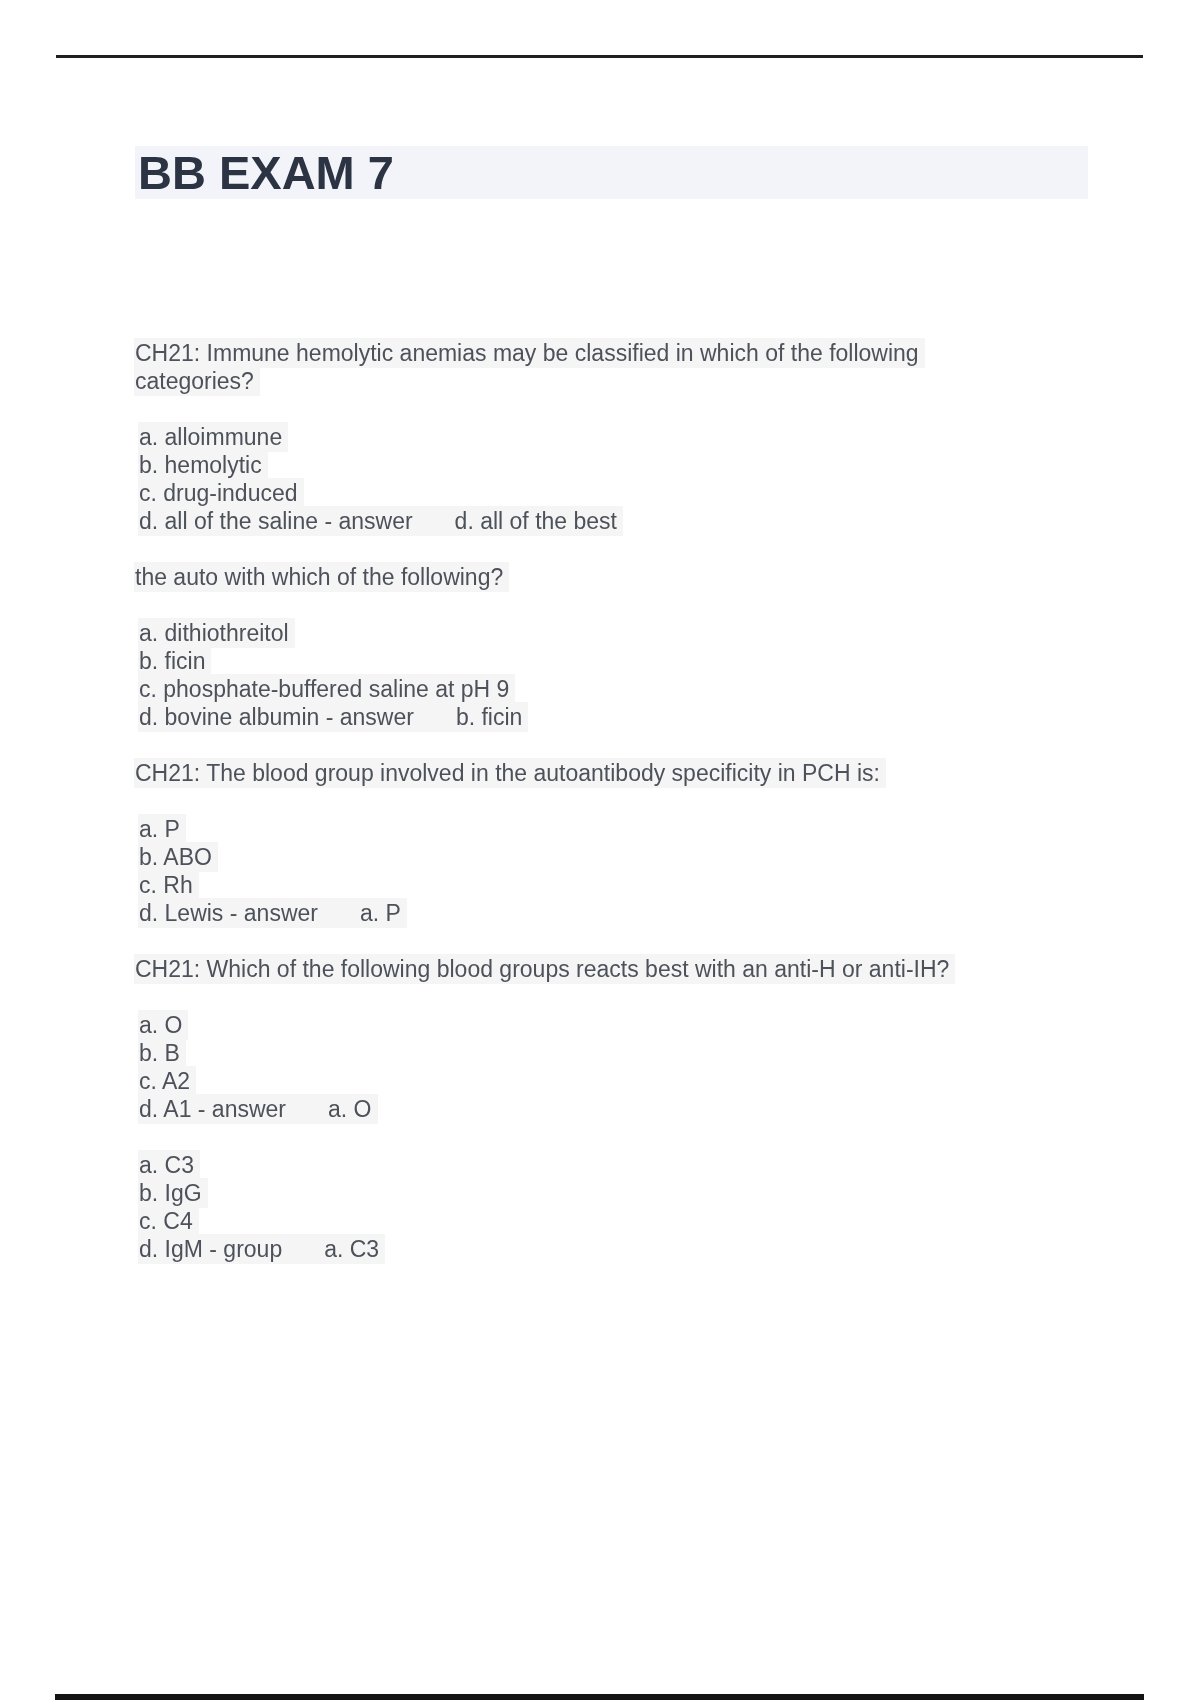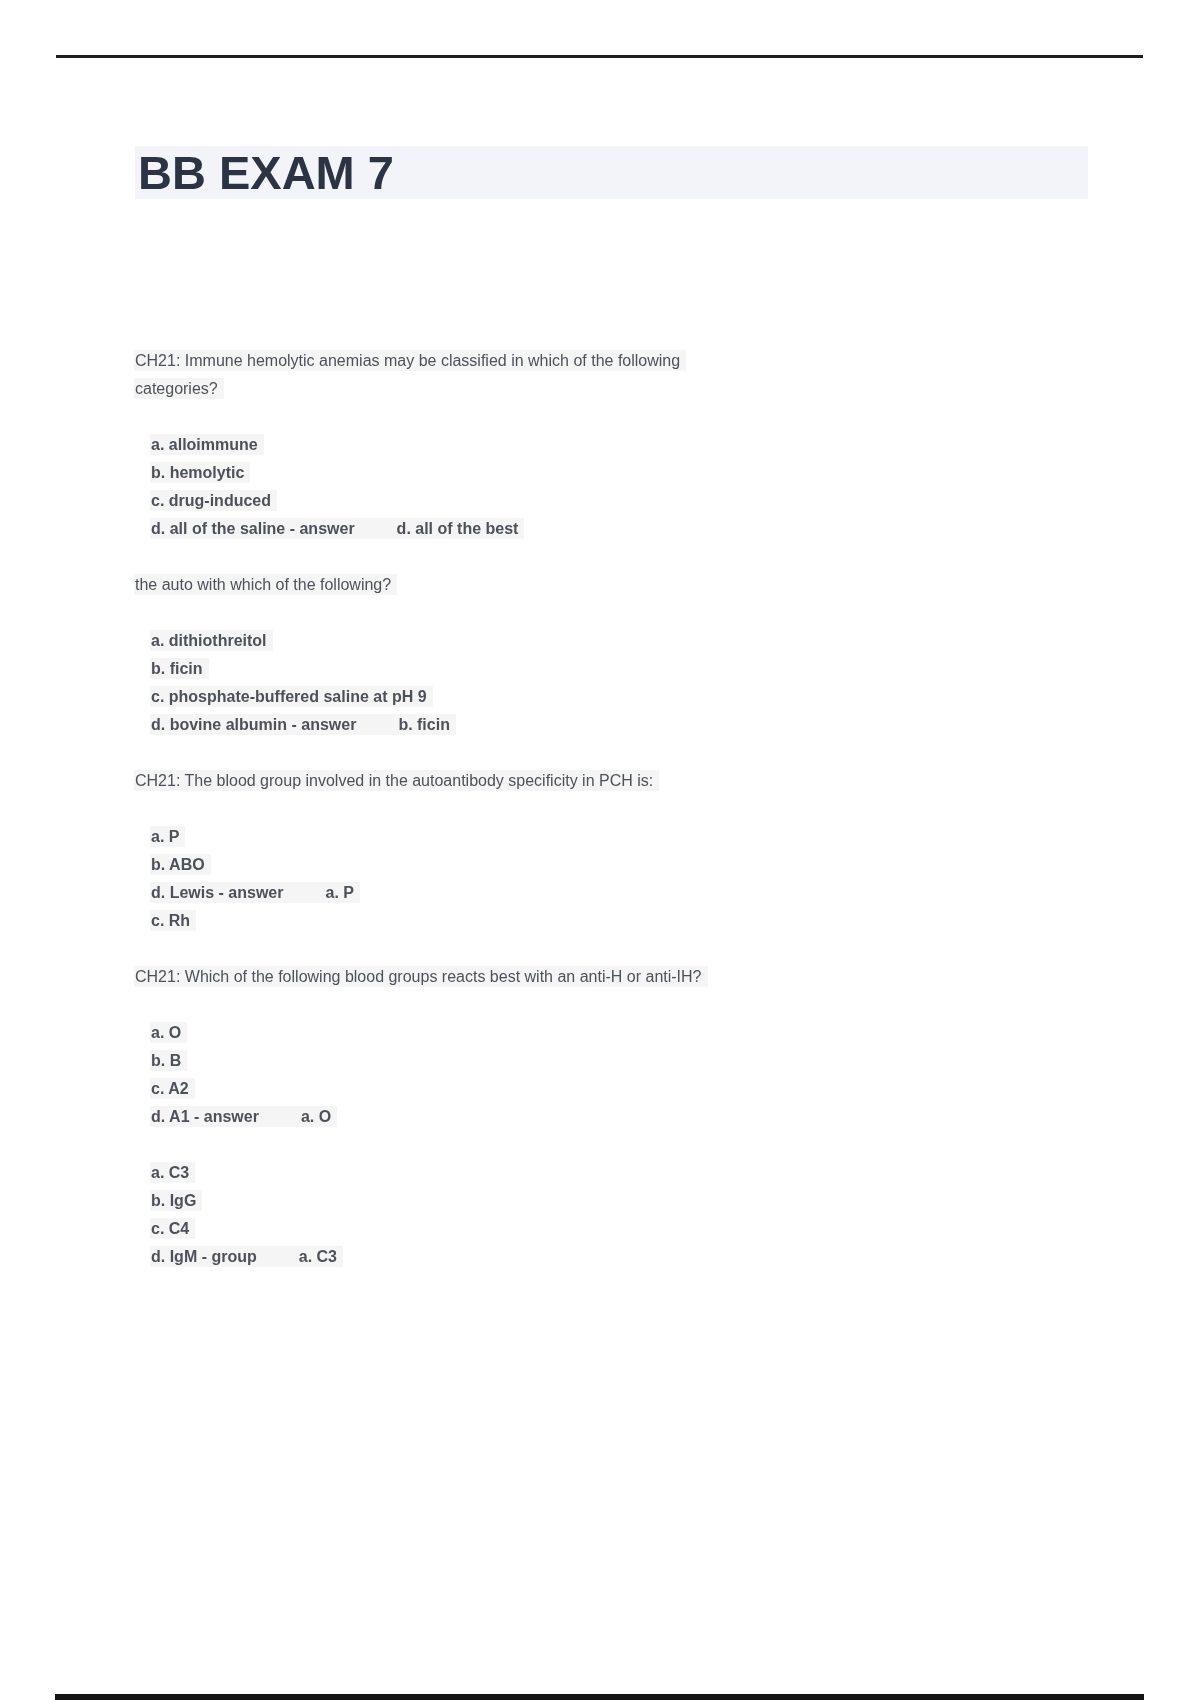--- a/index.html
+++ b/index.html
@@ -33,29 +33,29 @@
   }
   .title-text {
     font-size: 47px;
     font-weight: bold;
     color: #2c3444;
     padding-left: 3px;
     white-space: nowrap;
   }
   .content {
     position: absolute;
-    top: 347px; left: 135px;
+    top: 339px; left: 135px;
     width: 1010px;
-    font-size: 16px;
+    font-size: 23px;
     line-height: 28px;
     color: #4d525a;
   }
   .question { margin: 0 0 28px 0; }
   .prompt { margin: 0 0 28px 0; }
-  .options { margin: 16px; font-weight: bold; }
+  .options { margin: 4px; }
   .line { white-space: nowrap; }
   .hl {
     background: #f5f5f6;
     padding: 2px 6px 2px 1px;
     margin-left: -1px;
   }
   .answer-text { margin-left: 42px; }
 </style>
 </head>
 <body>
@@ -97,24 +97,24 @@
     </div>
   </div>
 
   <div class="question">
     <div class="prompt">
           <div class="line"><span class="hl">CH21: The blood group involved in the autoantibody specificity in PCH is:</span></div>
         </div>
     <div class="options">
       <div class="line"><span class="hl">a. P</span></div>
           <div class="line"><span class="hl">b. ABO</span></div>
+          <div class="line"><span class="hl">c. Rh</span></div>
           <div class="line">
         <span class="hl"><span>d. Lewis - answer</span><span class="answer-text">a. P</span></span>
       </div>
-          <div class="line"><span class="hl">c. Rh</span></div>
     </div>
   </div>
 
   <div class="question">
     <div class="prompt">
           <div class="line"><span class="hl">CH21: Which of the following blood groups reacts best with an anti-H or anti-IH?</span></div>
         </div>
     <div class="options">
       <div class="line"><span class="hl">a. O</span></div>
           <div class="line"><span class="hl">b. B</span></div>

